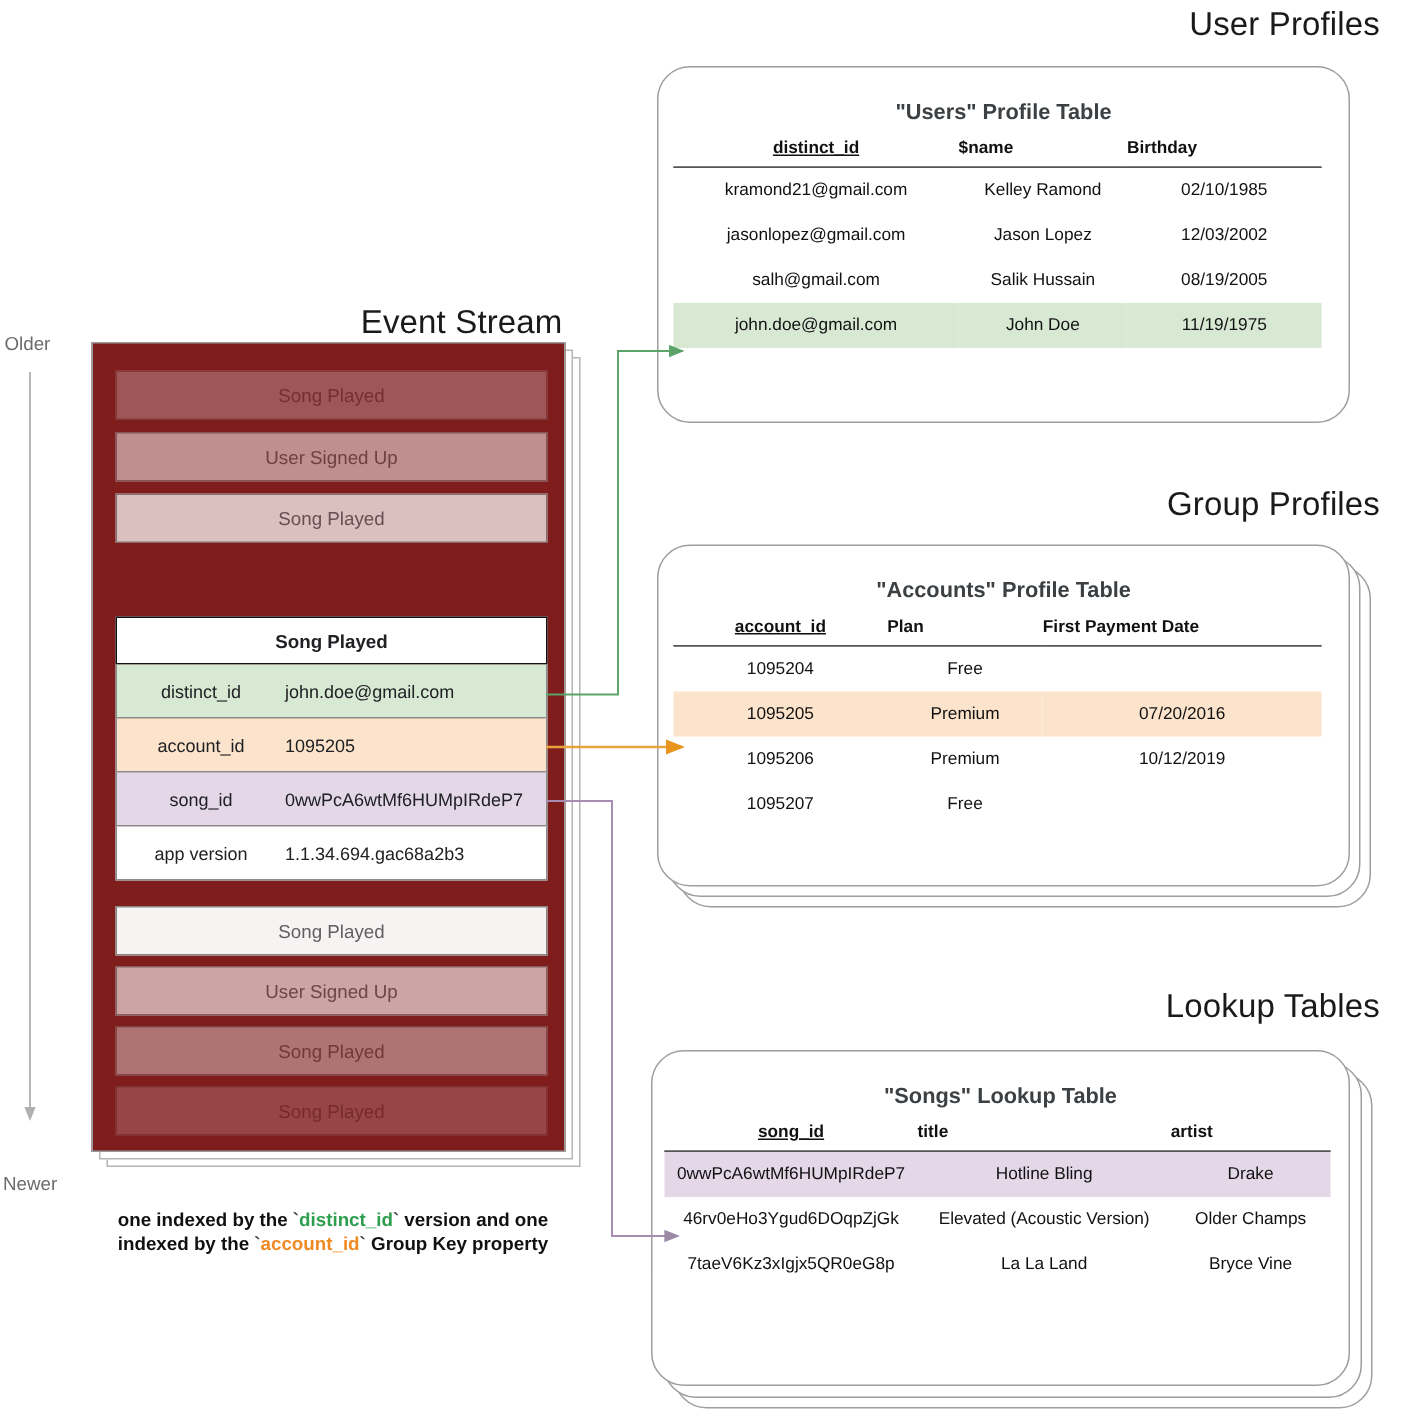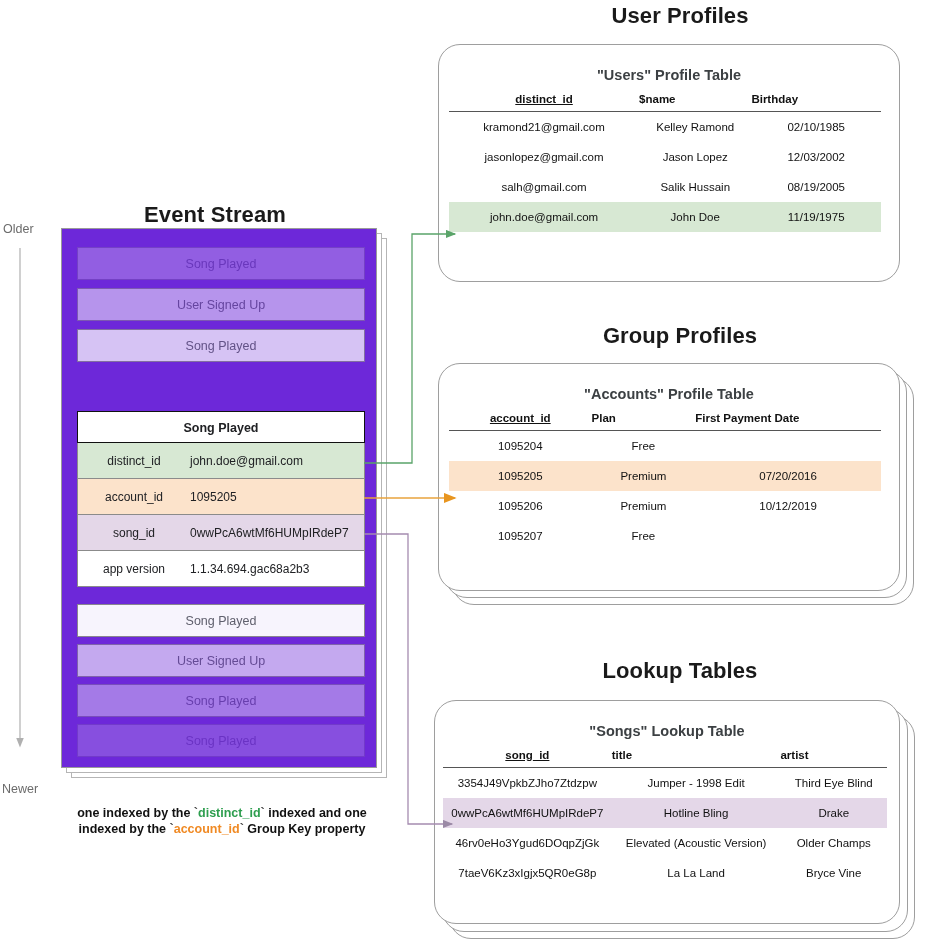--- a/index.html
+++ b/index.html
@@ -14,23 +14,23 @@
     font-family: "Liberation Sans", sans-serif;
     color: #202124;
     overflow: hidden;
   }
 
   .abs { position: absolute; }
 
   
   .section-title {
     font-size: 22px;
-    font-weight: 700;
+    font-weight: 400;
     color: #1a1a1a;
-    text-align: center;
+    text-align: right;
     letter-spacing: 0.1px;
     white-space: nowrap;
   }
 
   
   .card-stack { position: absolute; }
   .card-layer {
     position: absolute;
     border: 1.4px solid #9e9e9e;
     border-radius: 22px;
@@ -100,21 +100,21 @@
   .es-layer {
     position: absolute;
     border: 1.5px solid #b5b5b5;
     background: #ffffff;
     box-sizing: border-box;
   }
   .es-main {
     position: absolute;
     left: 0; top: 0;
     border: 1.5px solid #9a9a9a;
-    background: #6d28d9;
+    background: #7f1d1d;
     box-sizing: border-box;
   }
   .ev-row {
     position: absolute;
     left: 15px;
     width: 288px;
     height: 33px;
     line-height: 33px;
     box-sizing: border-box;
     border: 1.2px solid #8b8b8b;
@@ -234,21 +234,21 @@
 
     <div class="ev-row" style="top:375px; opacity:0.95;">Song Played</div>
     <div class="ev-row" style="top:415px; opacity:0.6;">User Signed Up</div>
     <div class="ev-row" style="top:455px; opacity:0.38;">Song Played</div>
     <div class="ev-row" style="top:495px; opacity:0.18;">Song Played</div>
   </div>
 </div>
 
 <div class="caption" style="left:52px; top:805px; width:340px;">
   <div>
-    <span>one indexed by the </span><span class="tick">`</span><span class="tok-green">distinct_id</span><span class="tick">`</span><span> indexed and one</span>
+    <span>one indexed by the </span><span class="tick">`</span><span class="tok-green">distinct_id</span><span class="tick">`</span><span> version and one</span>
   </div>
   <div>
     <span>indexed by the </span><span class="tick">`</span><span class="tok-orange">account_id</span><span class="tick">`</span><span> Group Key property</span>
   </div>
 </div>
 
 <div class="section-title abs" style="left:440px; top:3px; width:480px;">User Profiles</div>
 
 <div class="card-stack" style="left:438px; top:44px; width:470px; height:242px;">
   <div class="card-main" style="width:462px; height:238px;">
@@ -357,25 +357,20 @@
             <col style="width:24%">
           </colgroup>
         <thead>
           <tr>
             <th class="th-key"><span>song_id</span></th>
             <th>title</th>
             <th>artist</th>
           </tr>
         </thead>
         <tbody>
-          <tr>
-            <td class="cell-key"><span>3354J49VpkbZJho7Ztdzpw</span></td>
-            <td>Jumper - 1998 Edit</td>
-            <td>Third Eye Blind</td>
-          </tr>
           <tr class="hl-purple">
             <td class="cell-key"><span>0wwPcA6wtMf6HUMpIRdeP7</span></td>
             <td>Hotline Bling</td>
             <td>Drake</td>
           </tr>
           <tr>
             <td class="cell-key"><span>46rv0eHo3Ygud6DOqpZjGk</span></td>
             <td>Elevated (Acoustic Version)</td>
             <td>Older Champs</td>
           </tr>

